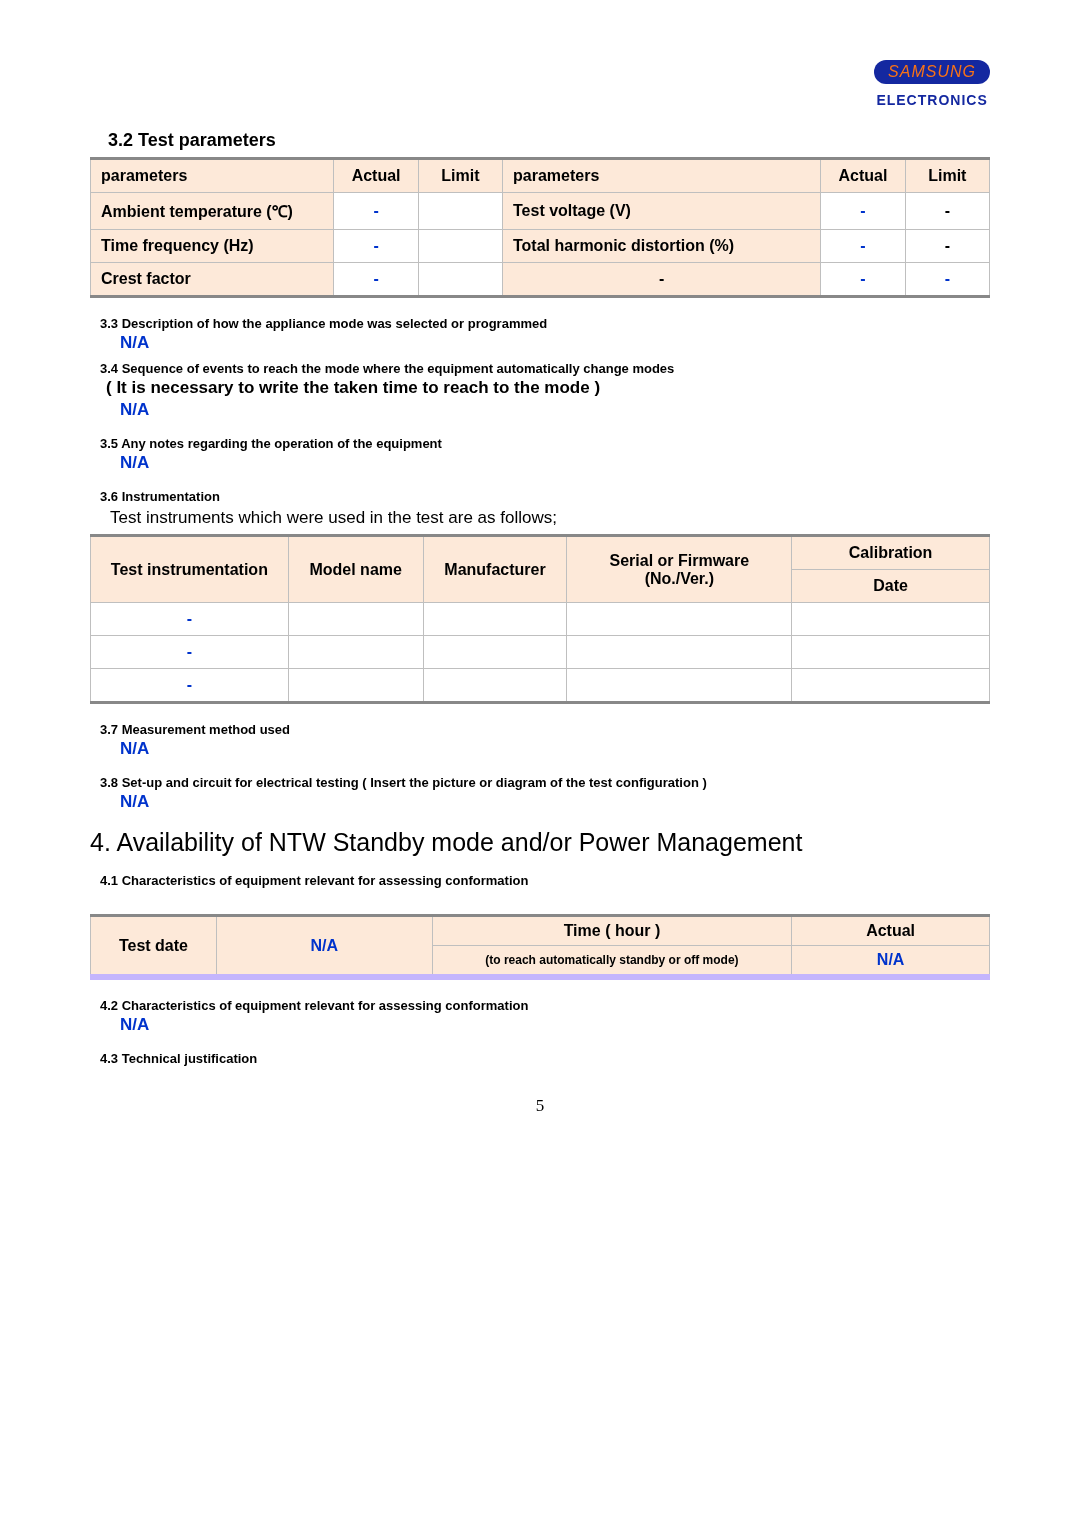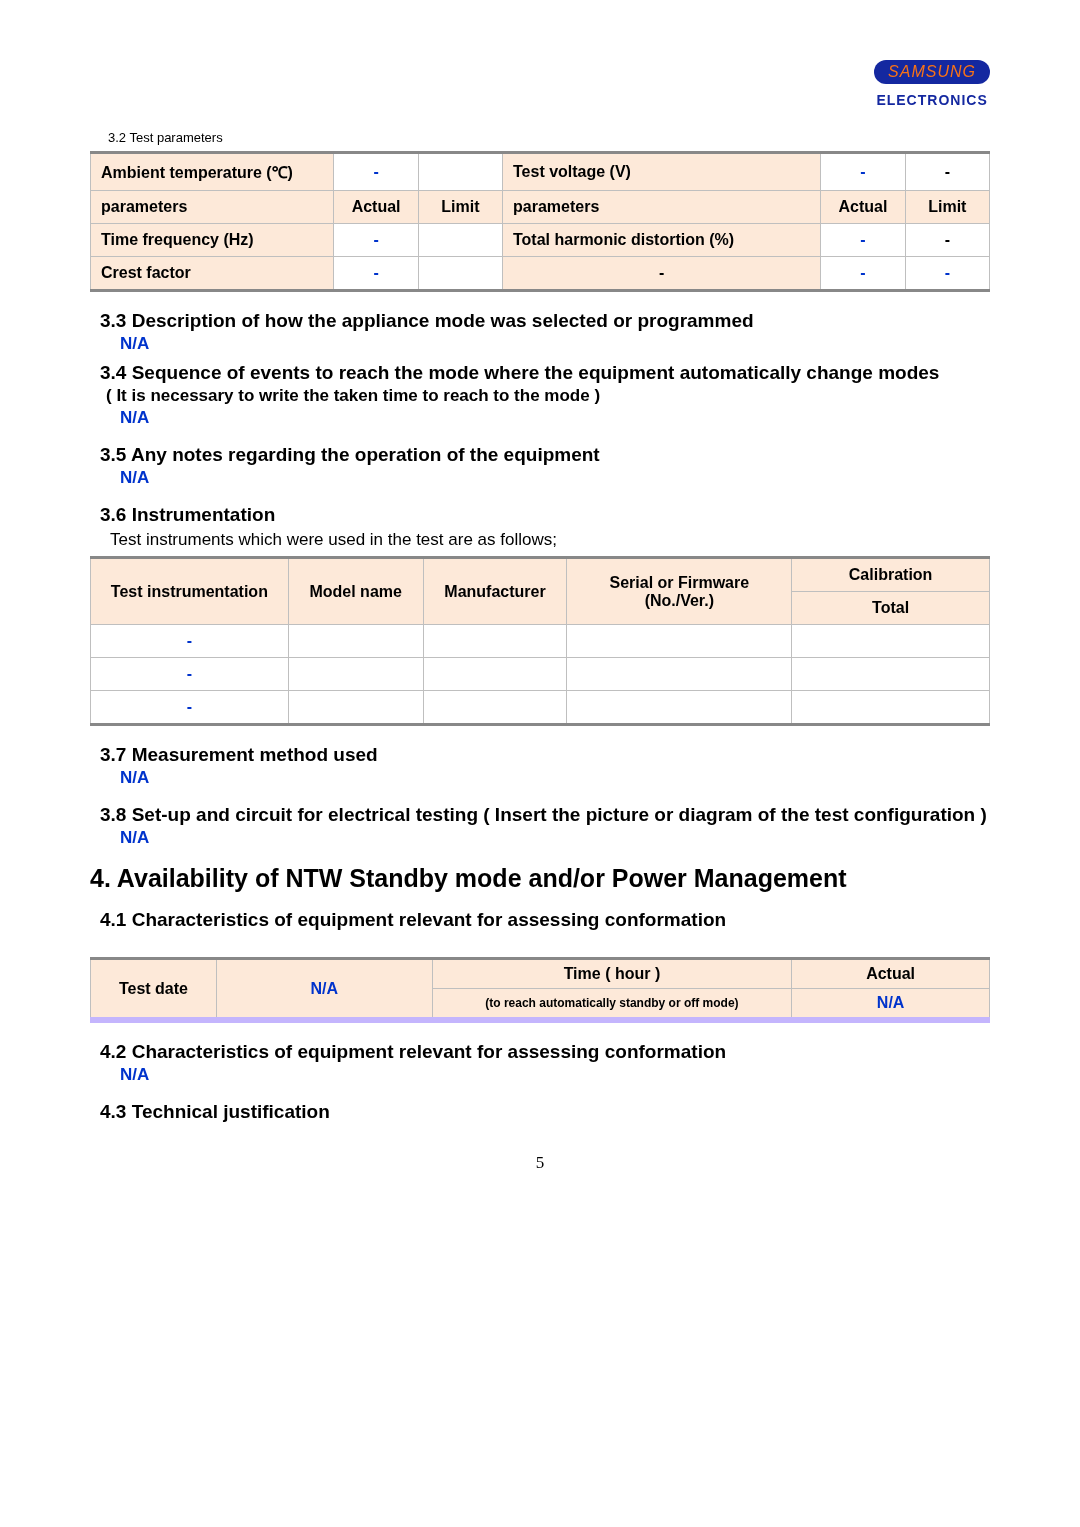--- a/index.html
+++ b/index.html
@@ -31,27 +31,27 @@
     letter-spacing: 1px;
   }
   .logo-sub {
     color: #1428a0;
     font-size: 14px;
     font-weight: bold;
     letter-spacing: 1px;
     margin-top: 8px;
   }
   .sect-head {
-    font-weight: normal;
+    font-weight: bold;
+    font-size: 18px;
+    margin: 6px 0 6px 18px;
+  }
+  .sect-sub {
+    font-weight: bold;
     font-size: 13px;
-    margin: 6px 0 6px 18px;
-  }
-  .sect-sub {
-    font-weight: bold;
-    font-size: 19px;
     margin: 16px 0 2px 10px;
   }
   .note-bold { font-weight: bold; margin-left: 16px; }
   .na { color: #0033cc; font-weight: bold; margin-left: 30px; margin-top: 2px; margin-bottom: 8px; }
   .plain { font-weight: normal; margin-left: 20px; margin-top: 4px; margin-bottom: 6px; }
   table {
     width: 100%;
     border-collapse: collapse;
     margin: 4px 0 18px 0;
   }
@@ -88,55 +88,55 @@
     text-align: center;
     font-size: 16px;
     background: #fde9d9;
     font-weight: bold;
   }
   .t41 .blue { color: #0033cc; }
   .t41 .subhead { font-size: 12px; font-weight: bold; }
 
   .big-head {
     font-size: 25px;
-    font-weight: bold;
+    font-weight: normal;
     margin: 16px 0 4px 0;
   }
   .pagenum { text-align: center; font-family: 'Times New Roman', serif; margin-top: 30px; }
 </style>
 </head>
 <body>
 
 
 
 <div class="logo-wrap">
   <div class="logo">
     <div class="logo-main">SAMSUNG</div>
     <div class="logo-sub">ELECTRONICS</div>
   </div>
 </div>
 
 <div class="sect-head">3.2 Test parameters</div>
 <table class="t32">
   <tbody>
       <tr>
-    <td class="lab">Ambient temperature (℃)</td>
-    <td class="val">-</td>
-    <td class="blank"></td>
-    <td class="lab">Test voltage (V)</td>
-    <td class="val">-</td>
-    <td class="blank">-</td>
-  </tr>
-  <tr>
     <td class="hdr" style="text-align:left;width:26%">parameters</td>
     <td class="hdr" style="width:9%">Actual</td>
     <td class="hdr" style="width:9%">Limit</td>
     <td class="hdr" style="text-align:left;width:34%">parameters</td>
     <td class="hdr" style="width:9%">Actual</td>
     <td class="hdr" style="width:9%">Limit</td>
+  </tr>
+  <tr>
+    <td class="lab">Ambient temperature (℃)</td>
+    <td class="val">-</td>
+    <td class="blank"></td>
+    <td class="lab">Test voltage (V)</td>
+    <td class="val">-</td>
+    <td class="blank">-</td>
   </tr>
   <tr>
     <td class="lab">Time frequency (Hz)</td>
     <td class="val">-</td>
     <td class="blank"></td>
     <td class="lab" style="text-align:justify">Total harmonic distortion (%)</td>
     <td class="val">-</td>
     <td class="blank">-</td>
   </tr>
   <tr>
@@ -165,21 +165,21 @@
 <table class="t36">
   <tbody>
       <tr>
     <th rowspan="2" style="width:22%">Test instrumentation</th>
     <th rowspan="2" style="width:15%">Model name</th>
     <th rowspan="2" style="width:16%">Manufacturer</th>
     <th rowspan="2" style="width:25%">Serial or Firmware (No./Ver.)</th>
     <th>Calibration</th>
   </tr>
   <tr>
-    <th>Total</th>
+    <th>Date</th>
   </tr>
   <tr>
         <td class="row-val">-</td>
         <td></td>
         <td></td>
         <td></td>
         <td></td>
       </tr>
   <tr>
         <td class="row-val">-</td>

